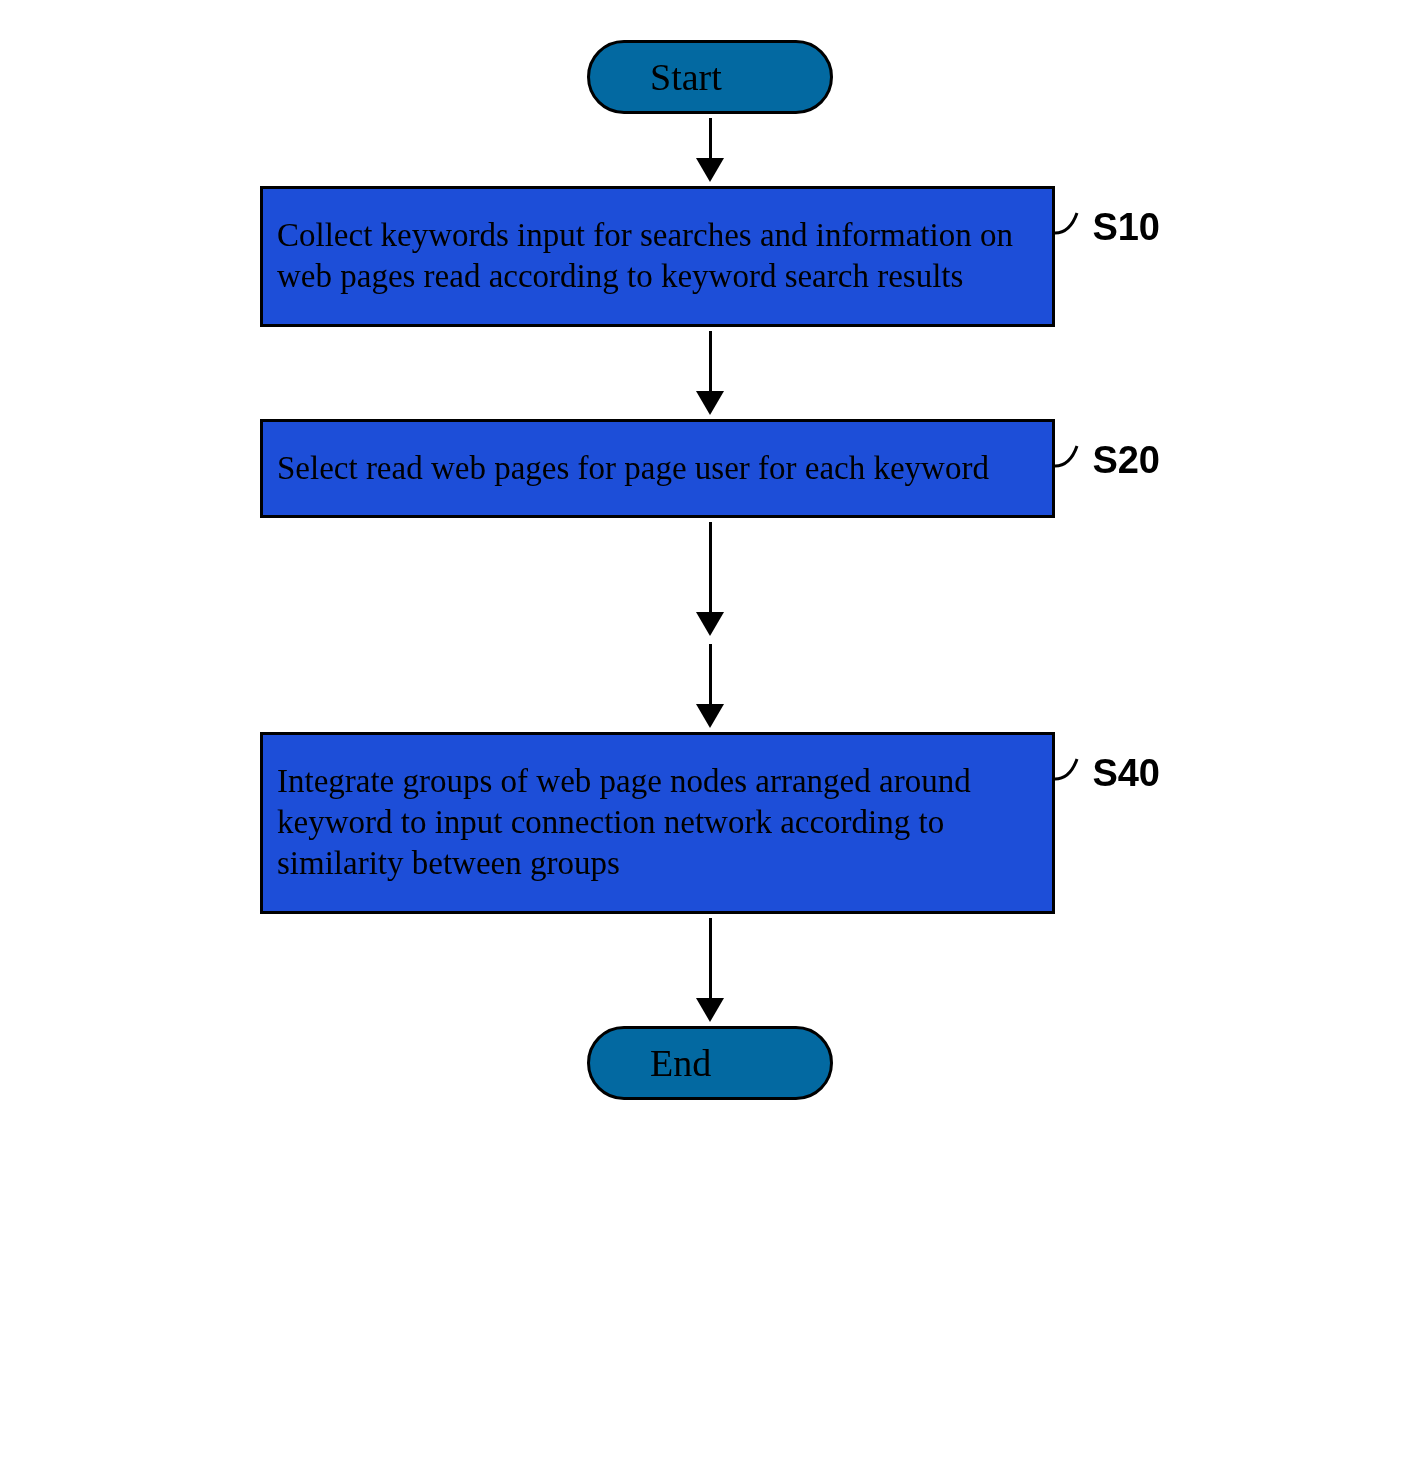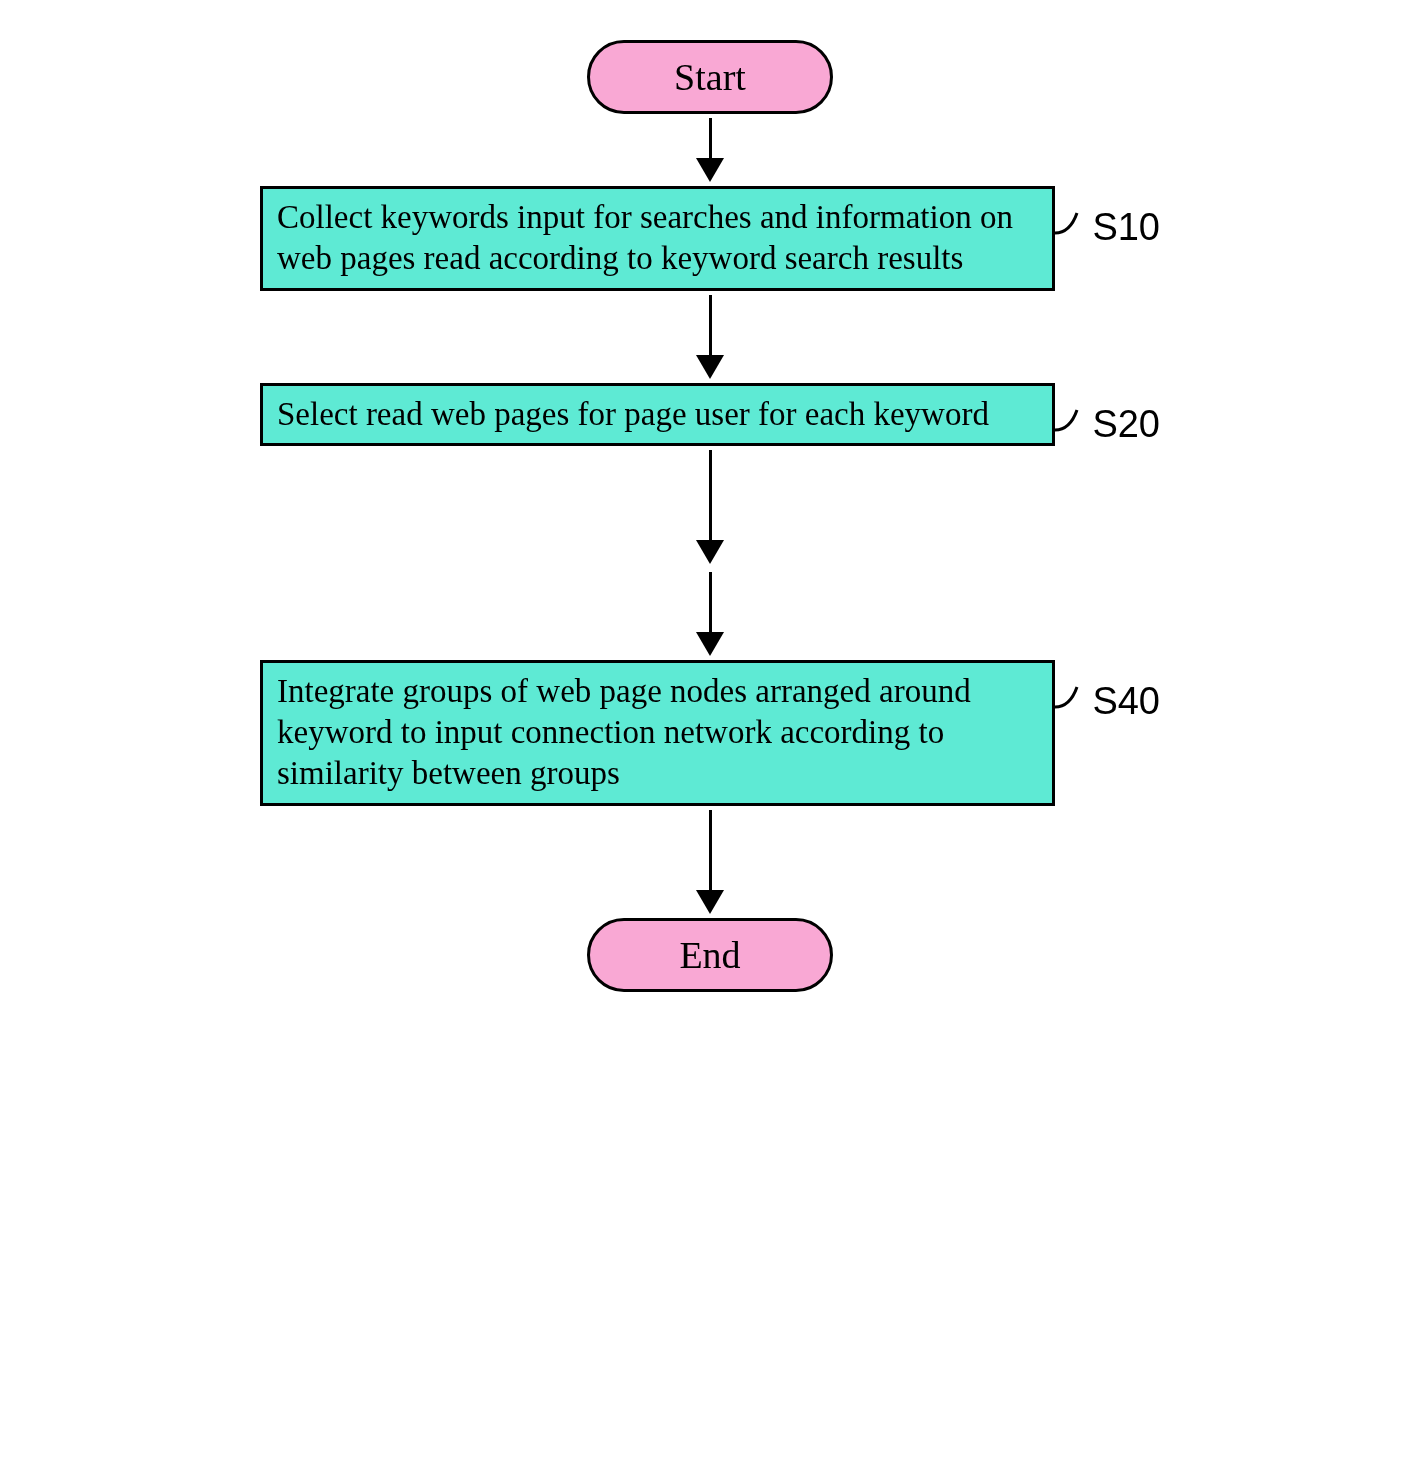--- a/index.html
+++ b/index.html
@@ -14,45 +14,45 @@
       display: flex;
       flex-direction: column;
       align-items: center;
       width: 900px;
     }
     .terminator {
       border: 3px solid black;
       border-radius: 40px;
       padding: 12px 60px;
       font-size: 38px;
-      text-align: center;
       min-width: 120px;
-      background: #f9a8d4;
+      background: #0369a1;
     }
     .process-row {
       display: flex;
       align-items: flex-start;
       width: 100%;
       position: relative;
     }
     .process {
       border: 3px solid black;
-      padding: 8px 14px;
+      padding: 26px 14px;
       font-size: 33px;
       text-align: left;
-      background: #5eead4;
+      background: #1d4ed8;
       line-height: 1.25;
       width: 770px;
     }
     .label {
       font-size: 38px;
       margin-left: 8px;
       font-family: Arial, sans-serif;
       position: relative;
       top: 20px;
+      font-weight: bold;
     }
     .label-connector {
       position: relative;
       top: 22px;
     }
     .arrow {
       display: flex;
       flex-direction: column;
       align-items: center;
       margin: 4px 0;

